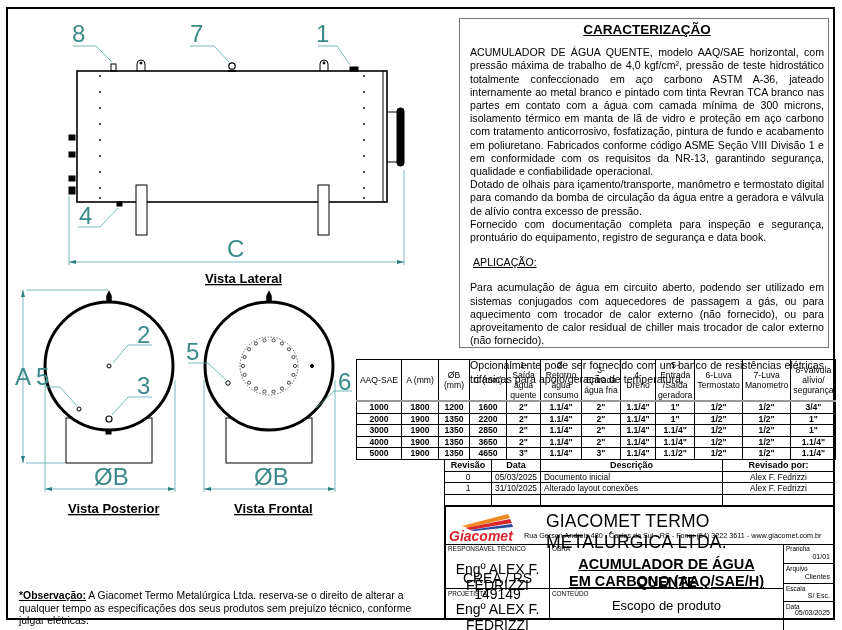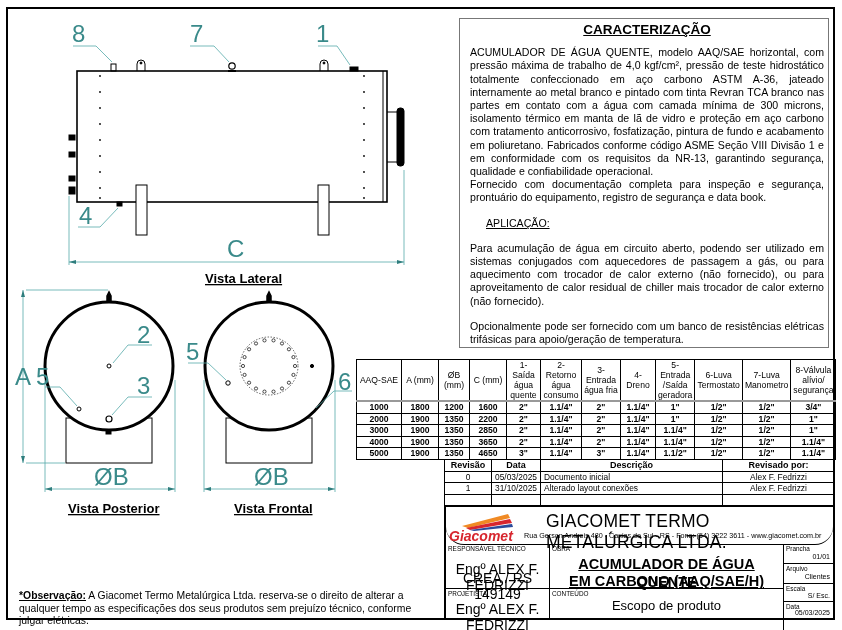--- a/index.html
+++ b/index.html
@@ -7,34 +7,34 @@
   .frame{position:absolute;left:6px;top:7px;width:829px;height:613px;border:2px solid #000;box-sizing:border-box;}
   svg.drawing{position:absolute;left:0;top:0;}
   .teal{fill:#2e7d7d;}
   .callout{font-family:"Liberation Sans",sans-serif;font-size:24px;fill:#3a8a8a;}
   .viewlabel{font-family:"Liberation Sans",sans-serif;font-size:13px;font-weight:bold;text-decoration:underline;fill:#000;}
 
   .info{position:absolute;left:459px;top:18px;width:370px;height:330px;border:1px solid #777;box-sizing:border-box;padding:4px 4px 0 10px;font-size:10.6px;line-height:13.2px;}
   .info h2{margin:0 0 10px 0;text-align:center;font-size:13.5px;font-weight:bold;text-decoration:underline;}
   .info p{margin:0;text-align:justify;}
   .info .gap{height:12px;}
-  .info .sub{text-decoration:underline;margin:0 0 12px 16px;}
+  .info .sub{text-decoration:underline;margin:0 0 12px 3px;}
 
   table.spec{position:absolute;left:356px;top:359px;border-collapse:collapse;font-size:8.6px;}
   table.spec th,table.spec td{border:1px solid #000;text-align:center;padding:0 2px;font-weight:normal;}
   table.spec th{height:35px;line-height:10px;}
   table.spec td{height:10.5px;line-height:10px;font-weight:bold;}
   table.spec tr.sep td{border-top:2px solid #999;}
 
   .rev{position:absolute;left:444px;top:459px;width:391px;border-collapse:collapse;font-size:8.4px;}
   .rev th,.rev td{border:1px solid #000;height:10.5px;line-height:10px;padding:0 3px;}
   .rev th{font-weight:bold;font-size:9px;}
 
   .titleblock{position:absolute;left:444px;top:505px;width:391px;height:115px;border:2px solid #000;box-sizing:border-box;}
-  .tb-company{position:absolute;left:0;top:0;width:387px;height:37px;border-bottom:1px solid #000;border-radius:18px;}
+  .tb-company{position:absolute;left:0;top:0;width:387px;height:37px;border-bottom:1px solid #000;}
   .logo{position:absolute;left:2px;top:3px;width:70px;height:32px;}
   .company-name{position:absolute;left:100px;top:4px;font-size:17.5px;letter-spacing:0.2px;}
   .company-addr{position:absolute;left:78px;top:24px;font-size:7.2px;white-space:nowrap;}
   .cell{position:absolute;border-right:1px solid #000;border-bottom:1px solid #000;box-sizing:border-box;}
   .lbl{position:absolute;left:2px;top:1px;font-size:6.4px;}
   .val{position:absolute;font-size:14px;}
   .obra{position:absolute;left:0;right:0;top:15px;text-align:center;font-size:14.5px;font-weight:bold;text-decoration:underline;line-height:18px;}
   .obs{position:absolute;left:19px;top:590px;width:418px;font-size:10.4px;line-height:12.5px;}
   .obs b{text-decoration:underline;}
 </style>
@@ -186,20 +186,21 @@
   <polygon points="335,489 328,487 328,491" class="teal"></polygon>
   <text class="callout" x="186" y="360">5</text>
   <text class="callout" x="338" y="390">6</text>
   <text class="callout" x="254" y="485">ØB</text>
   <text class="viewlabel" x="234" y="513">Vista Frontal</text>
 </svg>
 
 <div class="info">
   <h2>CARACTERIZAÇÃO</h2>
   <p>ACUMULADOR DE ÁGUA QUENTE, modelo AAQ/SAE horizontal, com pressão máxima de trabalho de 4,0 kgf/cm², pressão de teste hidrostático totalmente confeccionado em aço carbono ASTM A-36, jateado internamente ao metal branco e pintado com tinta Revran TCA branco nas partes em contato com a água com camada mínima de 300 microns, isolamento térmico em manta de lã de vidro e proteção em aço carbono com tratamento anticorrosivo, fosfatização, pintura de fundo e acabamento em poliuretano. Fabricados conforme código ASME Seção VIII Divisão 1 e em conformidade com os requisitos da NR-13, garantindo segurança, qualidade e confiabilidade operacional.</p>
+  <p>Dotado de olhais para içamento/transporte, manômetro e termostato digital para comando da bomba de circulação da água entre a geradora e válvula de alívio contra excesso de pressão.</p>
   <p>Fornecido com documentação completa para inspeção e segurança, prontuário do equipamento, registro de segurança e data book.</p>
   <div class="gap"></div>
   <p class="sub">APLICAÇÃO:</p>
   <p>Para acumulação de água em circuito aberto, podendo ser utilizado em sistemas conjugados com aquecedores de passagem a gás, ou para aquecimento com trocador de calor externo (não fornecido), ou para aproveitamento de calor residual de chiller mais trocador de calor externo (não fornecido).</p>
   <div class="gap"></div>
   <p>Opcionalmente pode ser fornecido com um banco de resistências elétricas trifásicas para apoio/geração de temperatura.</p>
 </div>
 
 <table class="spec">
   <thead>

